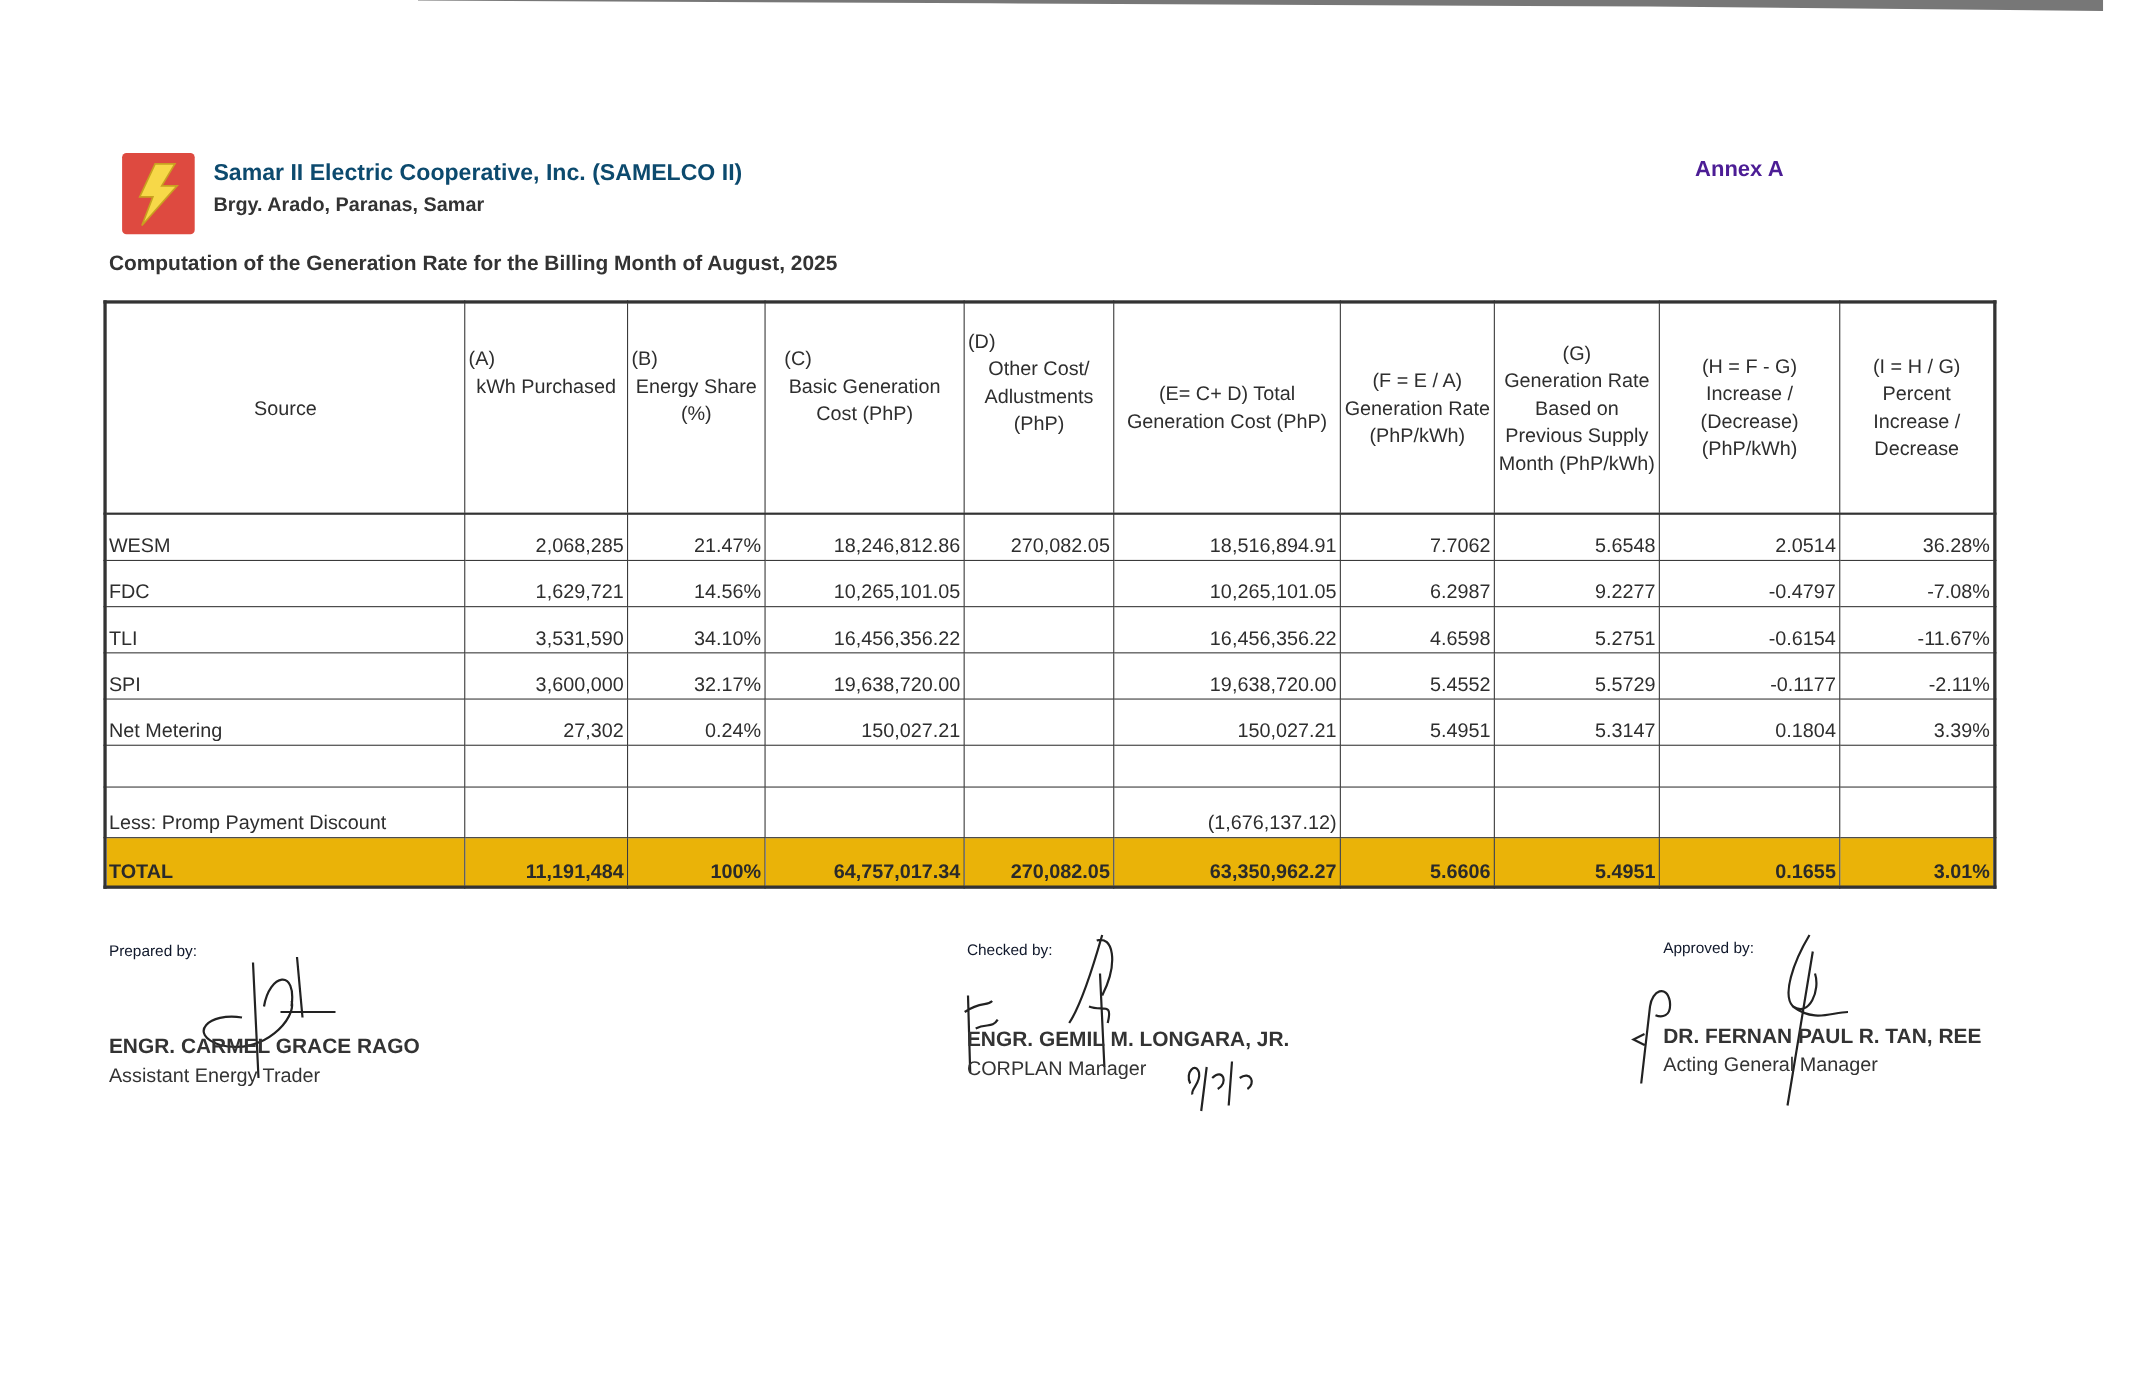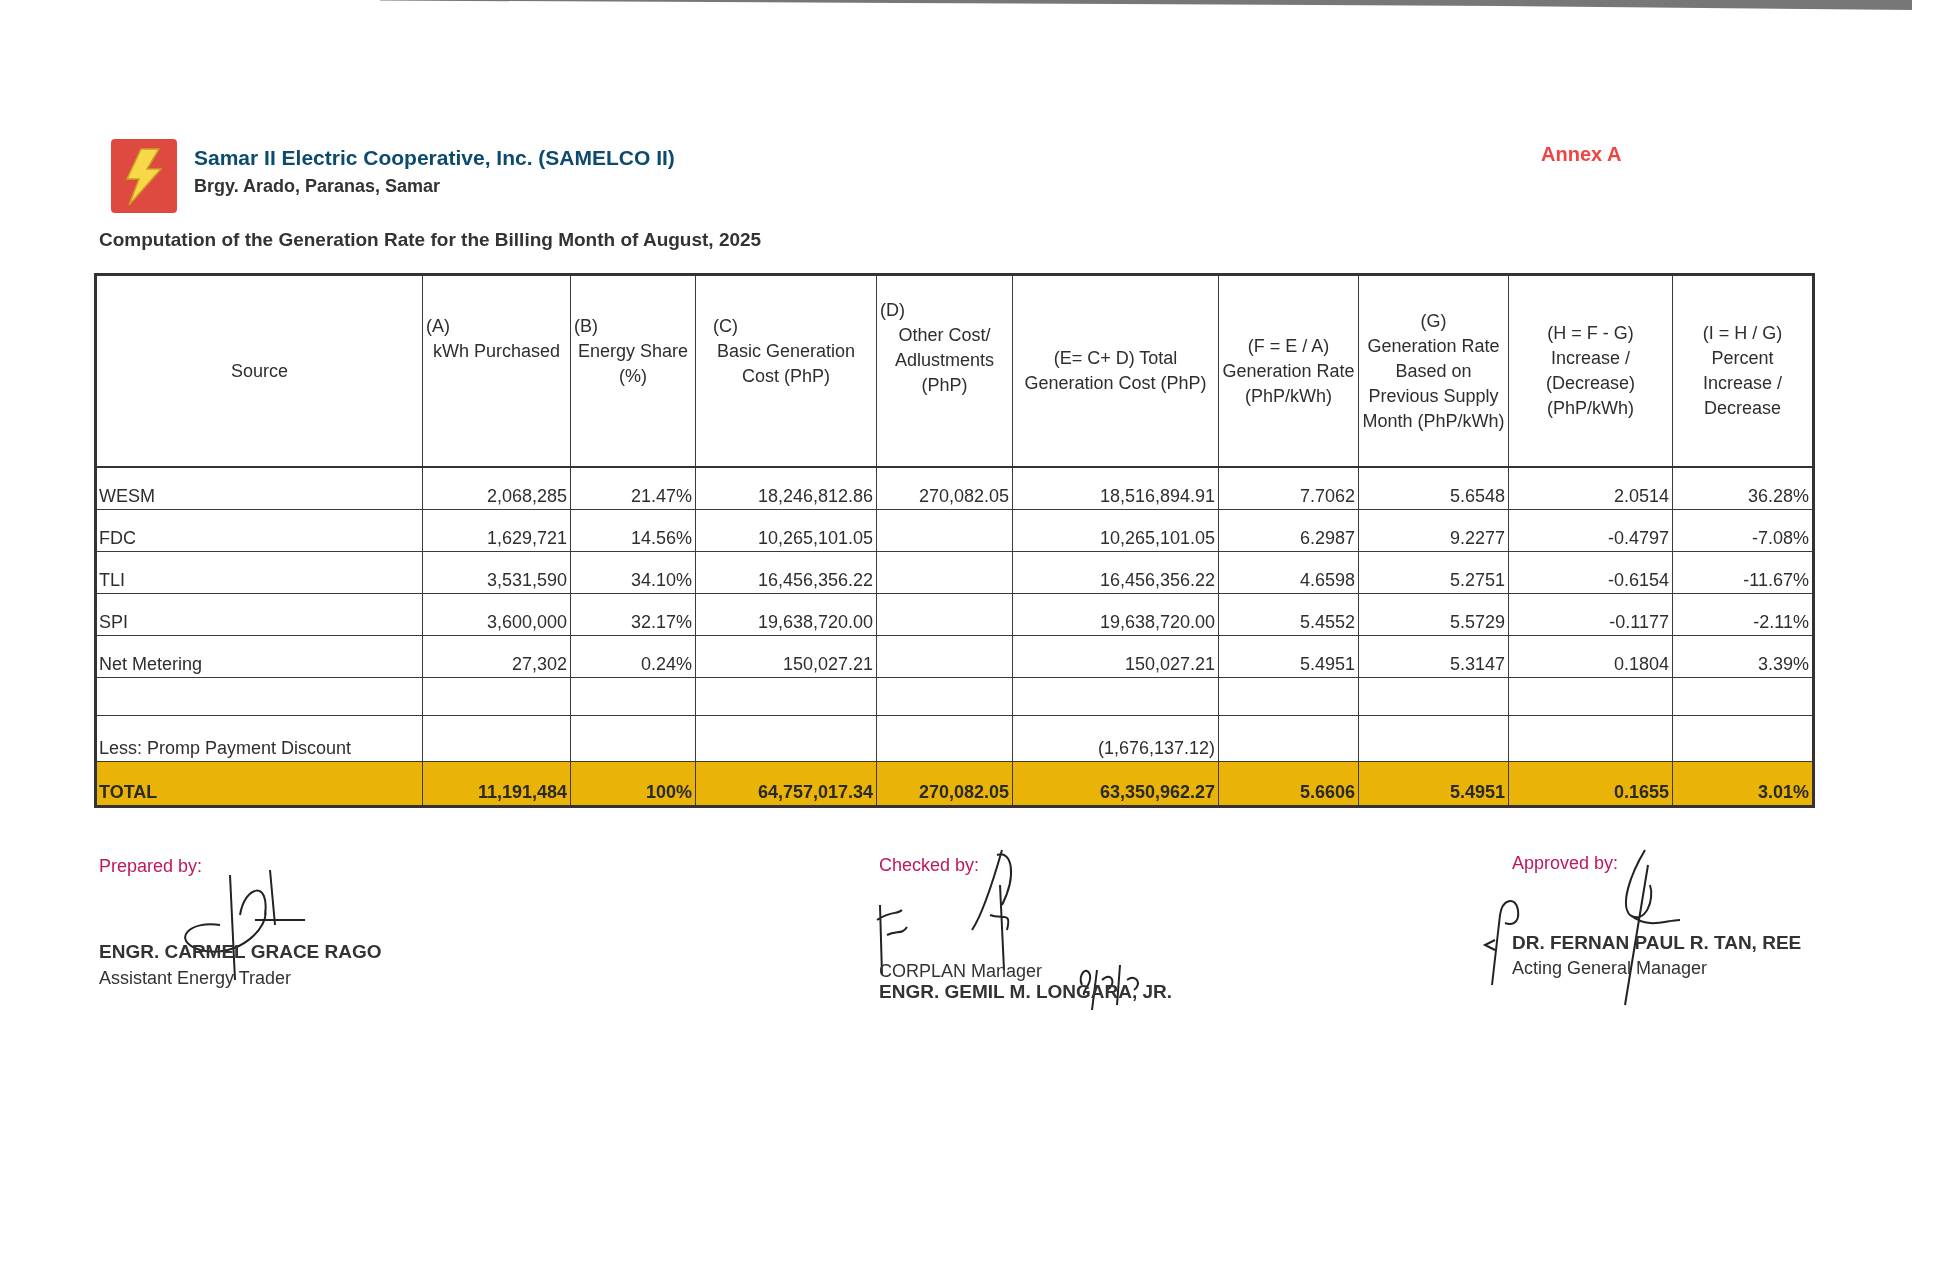--- a/index.html
+++ b/index.html
@@ -10,21 +10,21 @@
   .scan-bar {
     position:absolute; left:0; top:0; width:1912px; height:10px;
   }
   .logo {
     position:absolute; left:111px; top:139px; width:66px; height:74px;
     background:#de4a40; border-radius:4px;
   }
   .logo svg { position:absolute; left:0; top:0; }
   .org-name { position:absolute; left:194px; top:146px; font-size:21px; font-weight:bold; color:#0c4a6e; }
   .org-addr { position:absolute; left:194px; top:176px; font-size:18px; font-weight:bold; color:#333; }
-  .annex { position:absolute; left:1541px; top:143px; font-size:20px; font-weight:bold; color:#ef4444; }
+  .annex { position:absolute; left:1541px; top:143px; font-size:20px; font-weight:bold; color:#4c1d95; }
   .doc-title { position:absolute; left:99px; top:229px; font-size:19px; font-weight:bold; color:#333; }
 
   table.gen {
     position:absolute; left:94px; top:273px; width:1718px;
     border-collapse:collapse; table-layout:fixed;
     border:3px solid #333;
   }
   table.gen td, table.gen th {
     border:1.5px solid #3a3a3a; padding:0 3px; font-size:18px; color:#2e2e2e;
     font-weight:normal; overflow:hidden; white-space:nowrap;
@@ -32,21 +32,21 @@
   table.gen th { text-align:center; vertical-align:middle; white-space:normal; line-height:25px; height:152px; }
   table.gen th .lbl-letter { display:block; text-align:left; }
   table.gen td { text-align:right; vertical-align:bottom; padding-bottom:2px; }
   table.gen td.src { text-align:left; padding-left:2px; }
   tr.data td { height:39px; }
   tr.blank td { height:35px; }
   tr.less td { height:43px; }
   tr.total td { height:41px; background:#eab308; font-weight:bold; color:#2a2a2a; }
   tr.header-row { border-bottom:2.5px solid #333; }
 
-  .sig-label { position:absolute; font-size:18px; color:#be185d; }
+  .sig-label { position:absolute; font-size:14px; color:#0f172a; }
   .sig-name { position:absolute; font-size:19px; font-weight:bold; color:#333; }
   .sig-role { position:absolute; font-size:18px; color:#333; }
   .sig-scribble { position:absolute; }
 </style>
 </head>
 <body>
 
 <svg class="scan-bar" width="1912" height="10" viewBox="0 0 1912 10">
   <polygon points="380,0 1912,0 1912,10 1500,6 900,3 380,0.5" fill="#777"></polygon>
 </svg>
@@ -195,21 +195,21 @@
   <path d="M70,10 L75,115 M60,60 C30,55 10,75 40,85 C80,95 110,60 105,45 M80,50 C85,20 110,15 105,50 M110,5 L115,60 M95,55 L145,55" fill="none" stroke="#222" stroke-width="2"></path>
 </svg>
 <div class="sig-name" style="left:99px;top:941px;">ENGR. CARMEL GRACE RAGO</div>
 <div class="sig-role" style="left:99px;top:968px;">Assistant Energy Trader</div>
 
 <div class="sig-label" style="left:879px;top:855px;">Checked by:</div>
 <svg class="sig-scribble" style="left:872px;top:845px;" width="300" height="170">
   <path d="M8,60 L10,130 M5,75 C20,65 25,70 30,65 M15,90 C25,85 30,90 35,82 M130,5 C120,40 110,70 100,85 M125,10 C140,5 145,30 130,60 M128,40 L132,125 M118,70 C130,75 140,65 135,85" fill="none" stroke="#222" stroke-width="2"></path>
   <path d="M210,140 C205,130 215,120 218,130 C220,140 210,145 212,150 M225,125 L220,165 M230,135 C240,125 245,140 235,145 M248,120 L245,160 M255,135 C265,128 270,140 262,145" fill="none" stroke="#222" stroke-width="2"></path>
 </svg>
-<div class="sig-name" style="left:879px;top:935px;margin-top:46px;">ENGR. GEMIL M. LONGARA, JR.</div>
+<div class="sig-name" style="left:879px;top:935px;">ENGR. GEMIL M. LONGARA, JR.</div>
 <div class="sig-role" style="left:879px;top:961px;">CORPLAN Manager</div>
 
 <div class="sig-label" style="left:1512px;top:853px;">Approved by:</div>
 <svg class="sig-scribble" style="left:1480px;top:845px;" width="220" height="170">
   <path d="M12,140 L20,70 C22,55 35,50 38,65 C40,80 30,80 25,78 M15,95 L5,100 L15,105" fill="none" stroke="#222" stroke-width="2"></path>
   <path d="M165,5 C150,30 140,60 150,70 C165,80 175,55 170,40 M168,20 L145,160 M150,70 C170,85 185,75 200,75" fill="none" stroke="#222" stroke-width="2"></path>
 </svg>
 <div class="sig-name" style="left:1512px;top:932px;">DR. FERNAN PAUL R. TAN, REE</div>
 <div class="sig-role" style="left:1512px;top:958px;">Acting General Manager</div>
 

